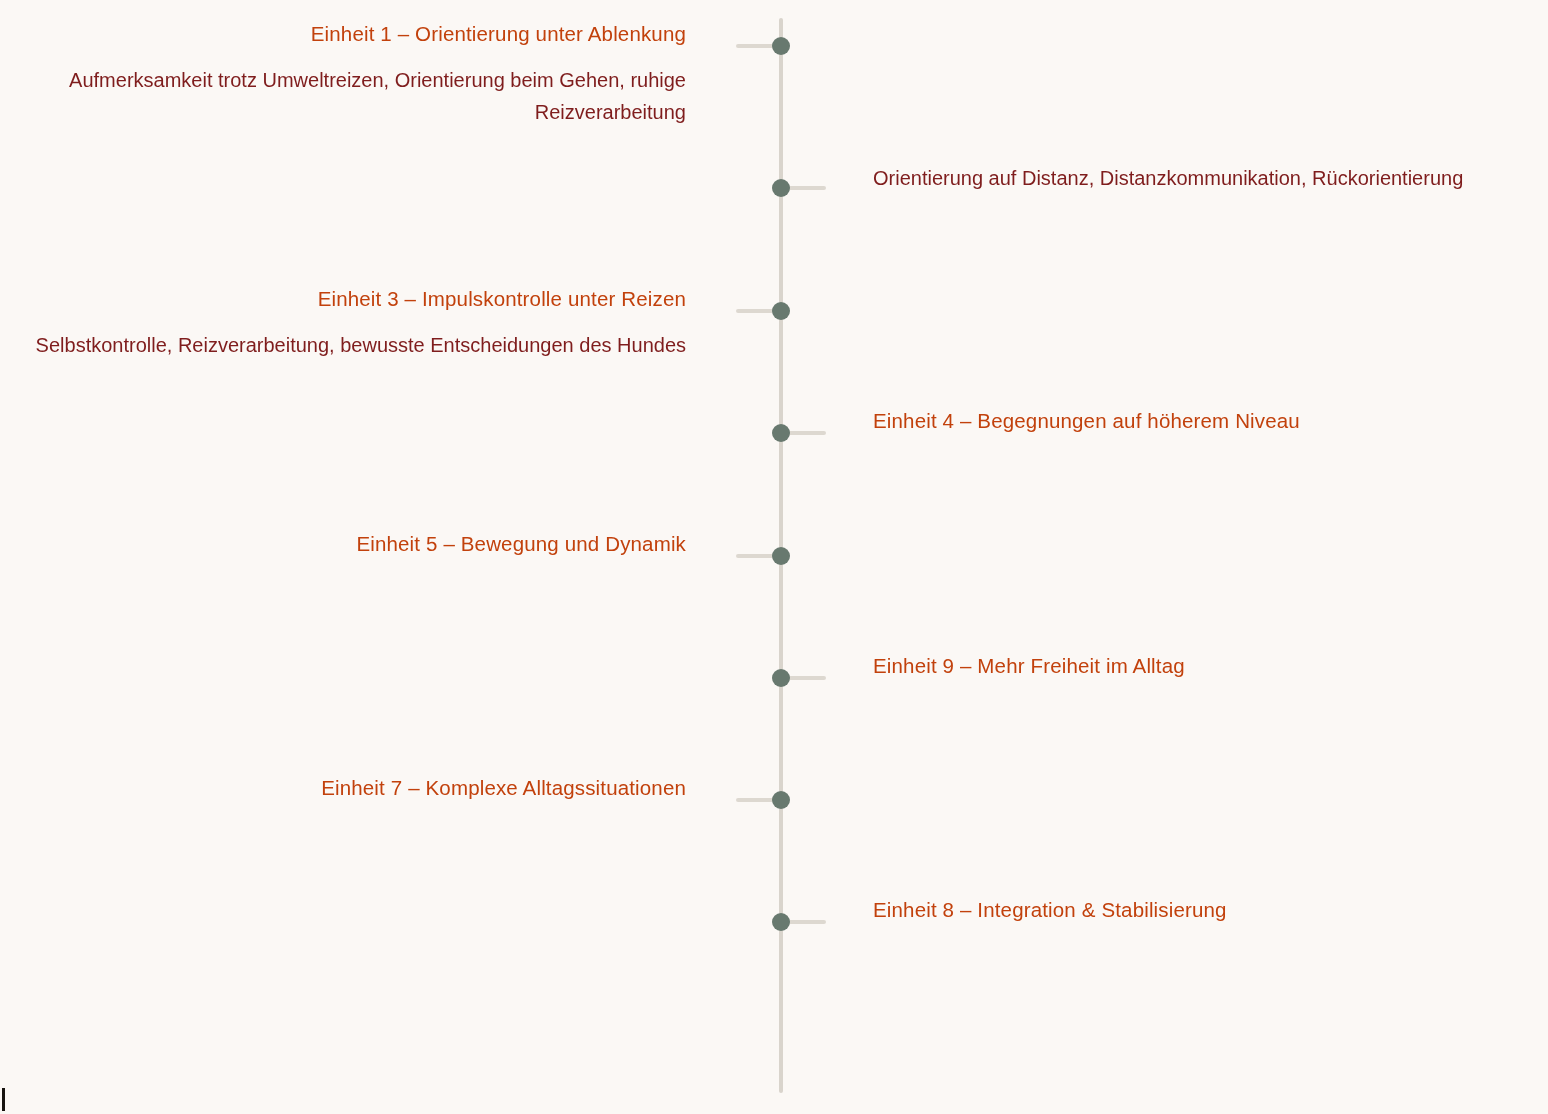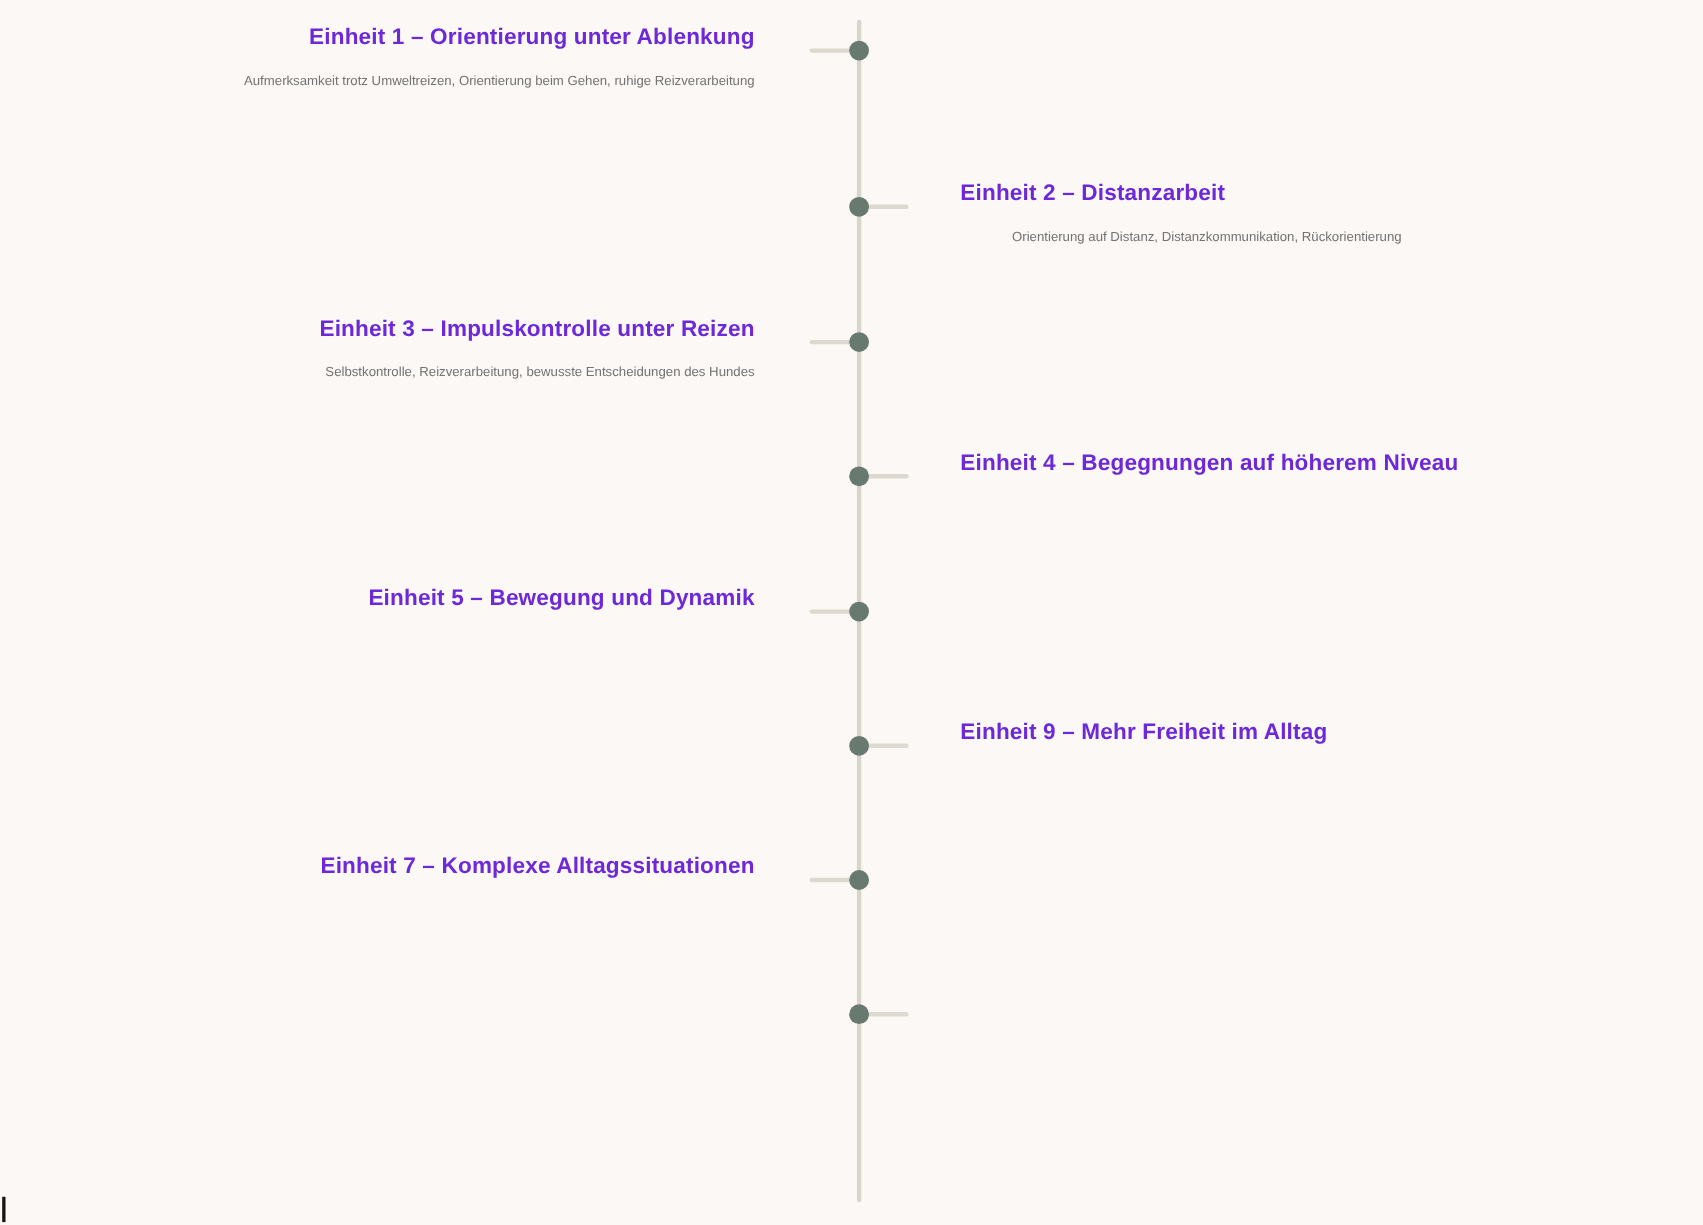--- a/index.html
+++ b/index.html
@@ -70,36 +70,35 @@
     text-align: right;
   }
   .entry.right .entry-content {
     left: 873px;
     width: 660px;
     text-align: left;
   }
 
   .entry-title {
     font-size: 20.5px;
-    font-weight: bold;
-    color: #6d28d9;
+    font-weight: normal;
+    color: #c2410c;
     letter-spacing: 0.15px;
     line-height: 1.32;
     margin: 0 0 17px 0;
     white-space: nowrap;
   }
   .entry.right .entry-title { white-space: normal; }
 
   .entry-desc {
-    font-size: 12px;
+    font-size: 20px;
     font-weight: normal;
-    color: #737373;
+    color: #7f1d1d;
     line-height: 1.62;
     margin: 0;
-    padding-left: 47px;
   }
 
   
   .text-caret {
     position: absolute;
     left: 2px;
     top: 1088px;
     width: 3px;
     height: 23px;
     background: #17130f;
@@ -118,21 +117,20 @@
     <div class="entry-content">
       <p class="entry-title">Einheit 1 – Orientierung unter Ablenkung</p>
       <p class="entry-desc">Aufmerksamkeit trotz Umweltreizen, Orientierung beim Gehen, ruhige Reizverarbeitung</p>
     </div>
   </div>
 
   <div class="entry right" style="top:188px;">
     <div class="connector"></div>
     <div class="marker-dot"></div>
     <div class="entry-content">
-      <p class="entry-title">Einheit 2 – Distanzarbeit</p>
       <p class="entry-desc">Orientierung auf Distanz, Distanzkommunikation, Rückorientierung</p>
     </div>
   </div>
 
   <div class="entry left" style="top:311px;">
     <div class="connector"></div>
     <div class="marker-dot"></div>
     <div class="entry-content">
       <p class="entry-title">Einheit 3 – Impulskontrolle unter Reizen</p>
       <p class="entry-desc">Selbstkontrolle, Reizverarbeitung, bewusste Entscheidungen des Hundes</p>
@@ -168,18 +166,19 @@
     <div class="marker-dot"></div>
     <div class="entry-content">
       <p class="entry-title">Einheit 7 – Komplexe Alltagssituationen</p>
     </div>
   </div>
 
   <div class="entry right" style="top:922px;">
     <div class="connector"></div>
     <div class="marker-dot"></div>
     <div class="entry-content">
+      <p class="entry-title">Einheit 8 – Integration &amp; Stabilisierung</p>
     </div>
   </div>
 
   <div class="text-caret"></div>
 
 </div>
 
 </body></html>

